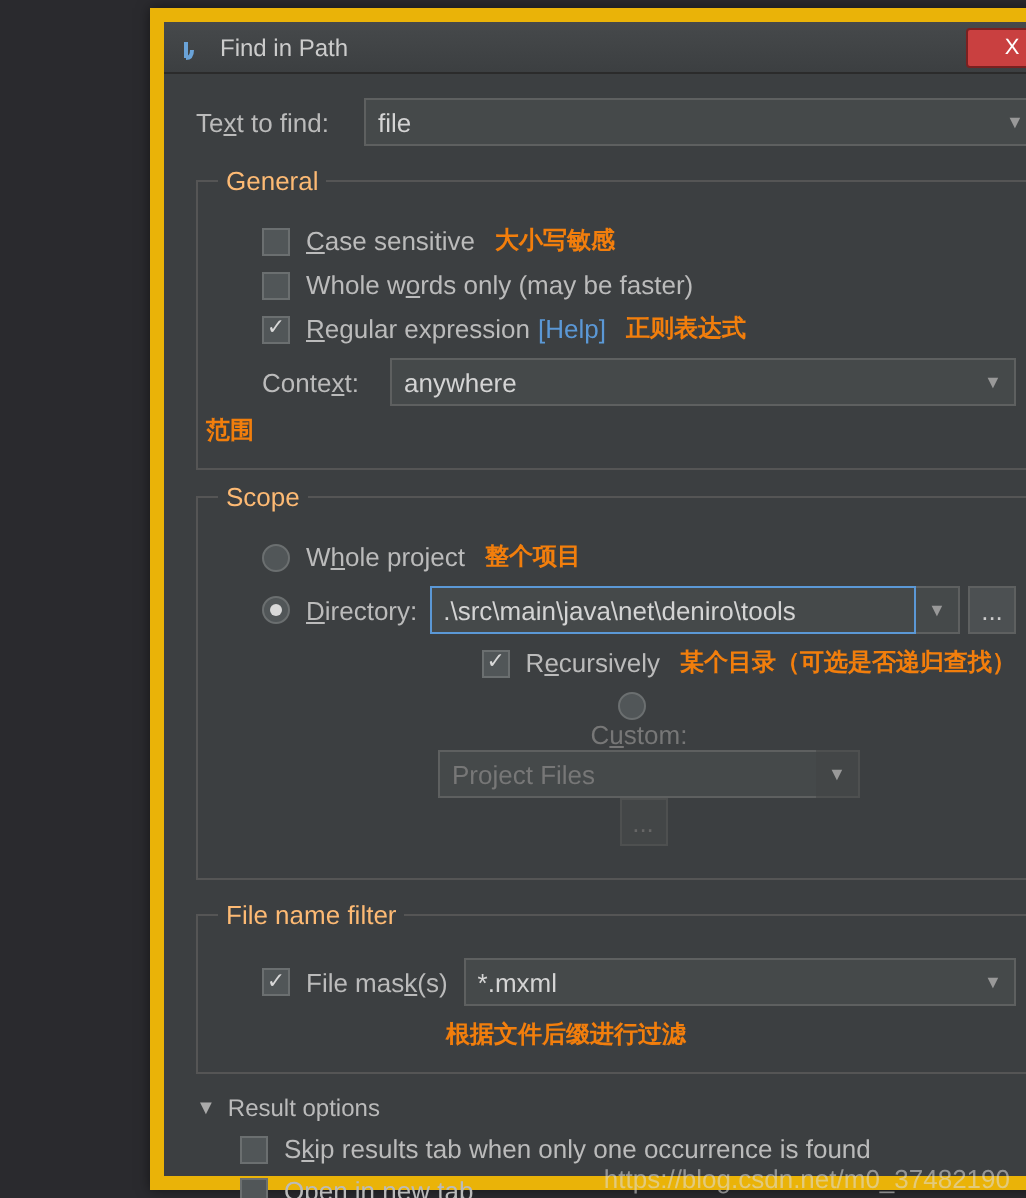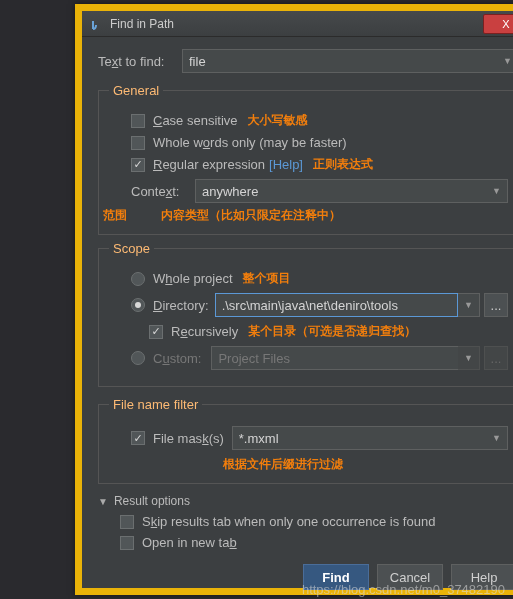--- a/index.html
+++ b/index.html
@@ -126,21 +126,21 @@
     }
     .combo .input-text { border-right: none; }
     .elips-btn {
       width: 24px; height: 24px;
       background: #4c5052;
       border: 1px solid #5e6060;
       margin-left: 4px;
       display: flex; align-items: center; justify-content: center;
       color: #ccc;
     }
-    .disabled { color: #777; }
+    .disabled { color: #777; flex-direction: column; }
     .disabled .input-text { color: #777; }
     .disabled .elips-btn { color: #666; border-color: #4e5050; background:#434647; }
     .disabled .combo-arrow { border-color:#4e5050; background:#434647;}
     .section-hdr {
       display: flex; align-items: center;
       color: #bbbbbb; font-size: 12px;
       margin: 10px 0 4px 0;
     }
     .section-hdr .tri {
       margin-right: 6px;
@@ -171,21 +171,21 @@
       font-weight: 700;
     }
     .watermark {
       position: absolute;
       right: 8px; bottom: 2px;
       color: rgba(220,220,220,0.55);
       font-size: 13px;
     }
     .small-v { font-size: 9px; color:#999; }
     .indent { margin-left: 22px; }
-    .indent2 { margin-left: 40px; }
+    .indent2 { margin-left: 40px; justify-content: flex-end; }
   </style>
 </head>
 <body>
 
 <div class="dialog">
   <div class="titlebar">
     <span class="app-icon">
       <svg width="14" height="14" viewBox="0 0 14 14">
           <path d="M4 4 L4 12 M4 12 Q7 12 7 8" stroke="#6aa3d8" stroke-width="2" fill="none"></path>
         </svg>
@@ -231,21 +231,20 @@
         <span class="lbl" style="width:64px">Conte<span class="underline-char">x</span>t:</span>
         <div class="combo">
           <input class="input-text" value="anywhere" style="">
           <div class="combo-arrow">
               <span class="small-v">▼</span>
             </div>
         </div>
       </div>
       <div style="display:flex; margin-left:-6px; margin-top:4px;">
         <span class="orange" style="margin-left:0">范围</span>
-        <span class="orange" style="margin-left:34px">内容类型（比如只限定在注释中）</span>
       </div>
     </fieldset>
 
     <fieldset style="margin-top:0">
       <legend>Scope</legend>
       <div class="rad-row indent">
         <span class="rad"></span>
         <span>W<span class="underline-char">h</span>ole project</span>
         <span class="orange">整个项目</span>
       </div>

